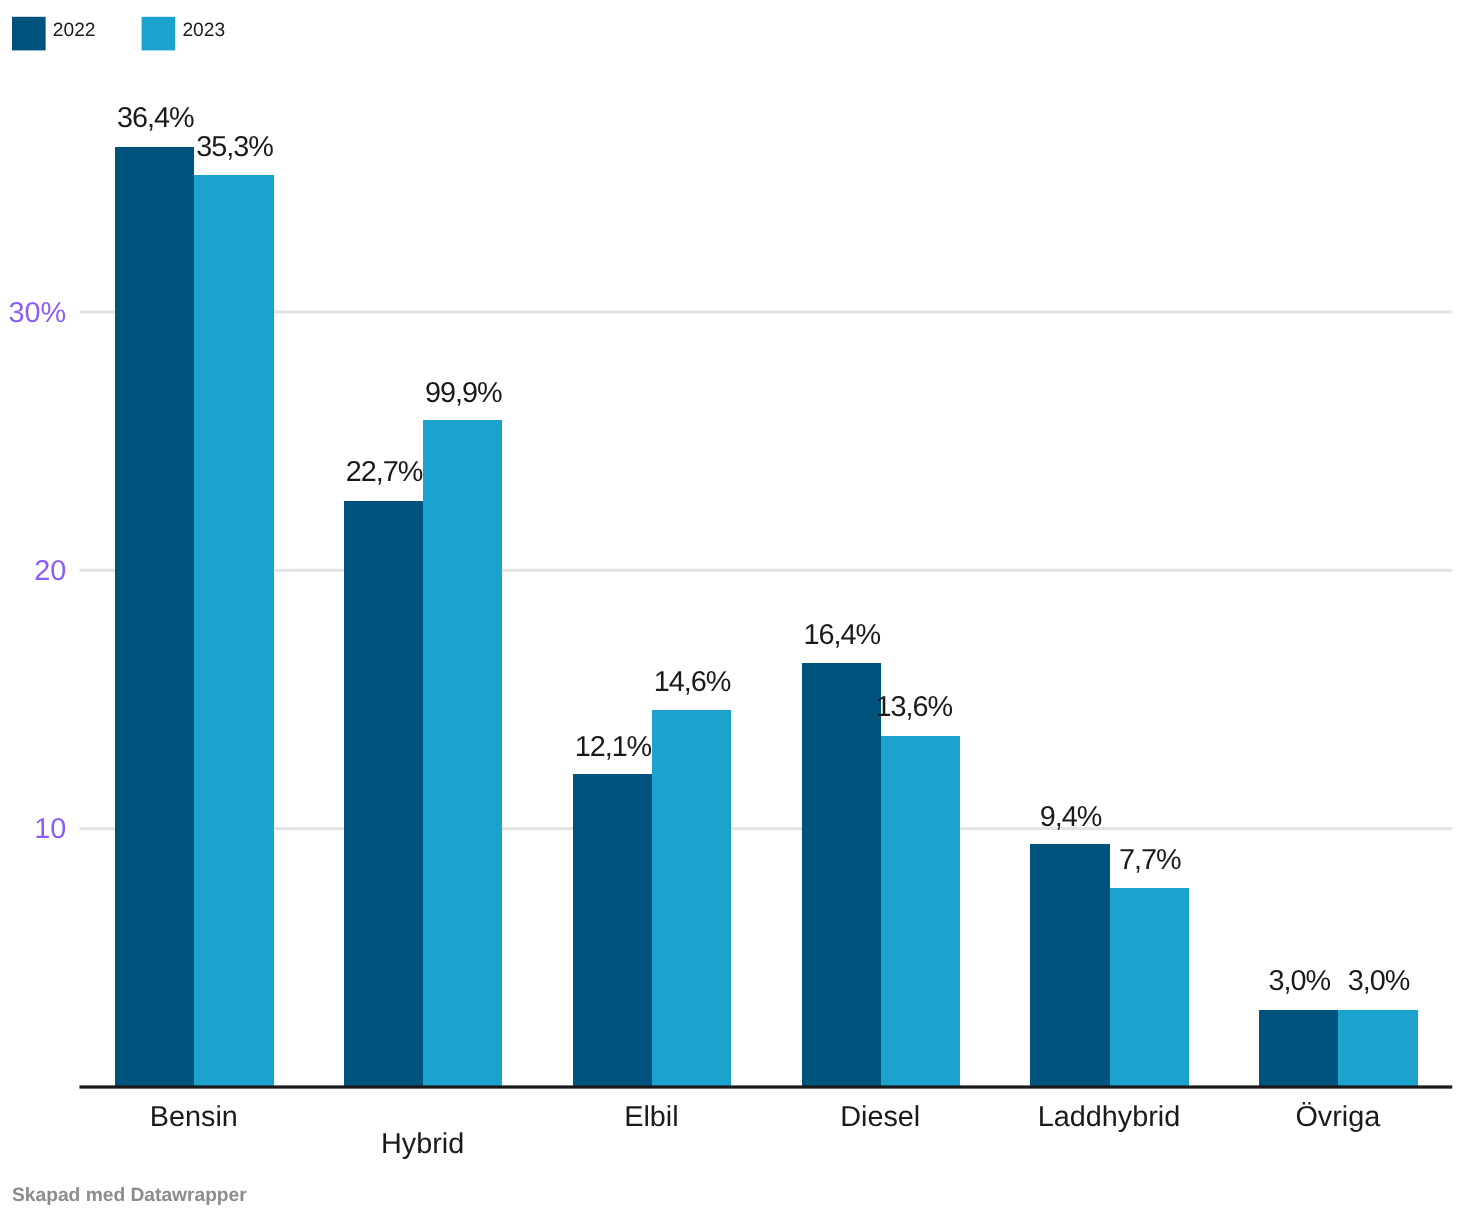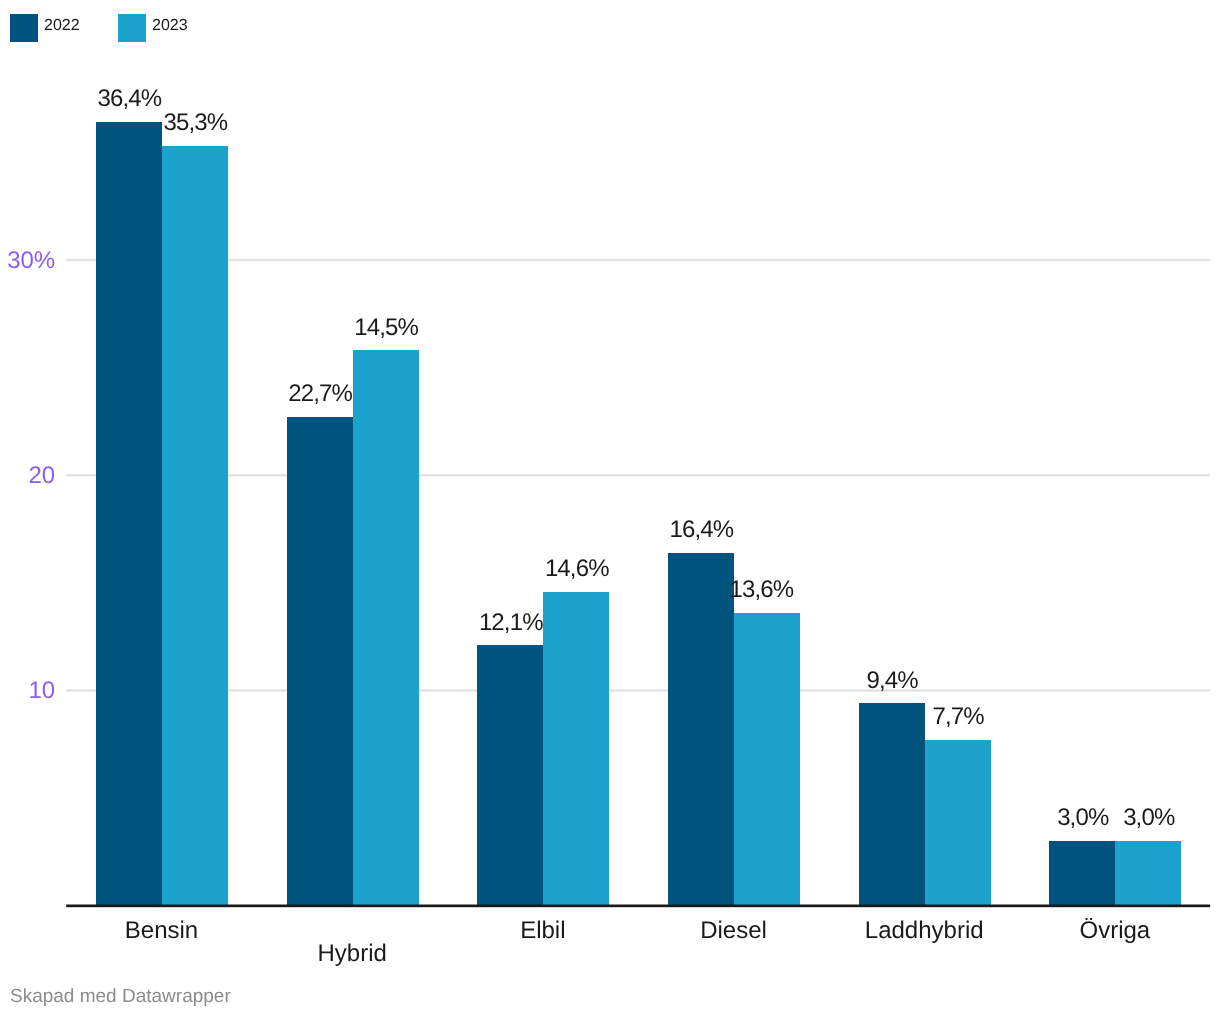--- a/index.html
+++ b/index.html
@@ -90,24 +90,25 @@
     font-size: 24px;
     line-height: 24px;
     color: #1a1a1a;
     white-space: nowrap;
     text-align: center;
   }
   .footer {
     position: absolute;
     transform: translateZ(0);
     left: 10px;
-    font-size: 19px;
+    font-size: 16px;
     line-height: 22px;
     color: #8c8c8c;
     white-space: nowrap;
+    font-weight: bold;
   }
 </style>
 </head>
 <body>
 
 <div id="chart-root">
 
   <div class="legend">
     <div class="legend-item">
       <span class="legend-swatch" style="left: 10px; background: rgb(0, 83, 125);"></span>
@@ -139,21 +140,21 @@
     </svg>
 
   <div class="plot" id="plot">
       <div class="tick-label" style="right: 1164.8px; top: 248.65px;">30%</div>
       <div class="tick-label" style="right: 1164.8px; top: 463.95px;">20</div>
       <div class="tick-label" style="right: 1164.8px; top: 679.25px;">10</div>
       <div class="value-label" style="left: 56.0333px; width: 146px; top: 87.358px;">36,4%</div>
       <div class="value-label" style="left: 122.033px; width: 146px; top: 111.041px;">35,3%</div>
       <div class="cat-label" style="left: 66.2px; width: 190.667px; top: 919px;">Bensin</div>
       <div class="value-label" style="left: 246.7px; width: 146px; top: 382.319px;">22,7%</div>
-      <div class="value-label" style="left: 312.7px; width: 146px; top: 315.576px;">14,5%</div>
+      <div class="value-label" style="left: 312.7px; width: 146px; top: 315.576px;">99,9%</div>
       <div class="cat-label" style="left: 256.867px; width: 190.667px; top: 919px; margin-top: 23px;">Hybrid</div>
       <div class="value-label" style="left: 437.367px; width: 146px; top: 610.537px;">12,1%</div>
       <div class="value-label" style="left: 503.367px; width: 146px; top: 556.712px;">14,6%</div>
       <div class="cat-label" style="left: 447.533px; width: 190.667px; top: 919px;">Elbil</div>
       <div class="value-label" style="left: 628.033px; width: 146px; top: 517.958px;">16,4%</div>
       <div class="value-label" style="left: 688px; width: 146px; top: 578.242px;">13,6%</div>
       <div class="cat-label" style="left: 638.2px; width: 190.667px; top: 919px;">Diesel</div>
       <div class="value-label" style="left: 818.7px; width: 146px; top: 668.668px;">9,4%</div>
       <div class="value-label" style="left: 884.7px; width: 146px; top: 705.269px;">7,7%</div>
       <div class="cat-label" style="left: 828.867px; width: 190.667px; top: 919px;">Laddhybrid</div>

